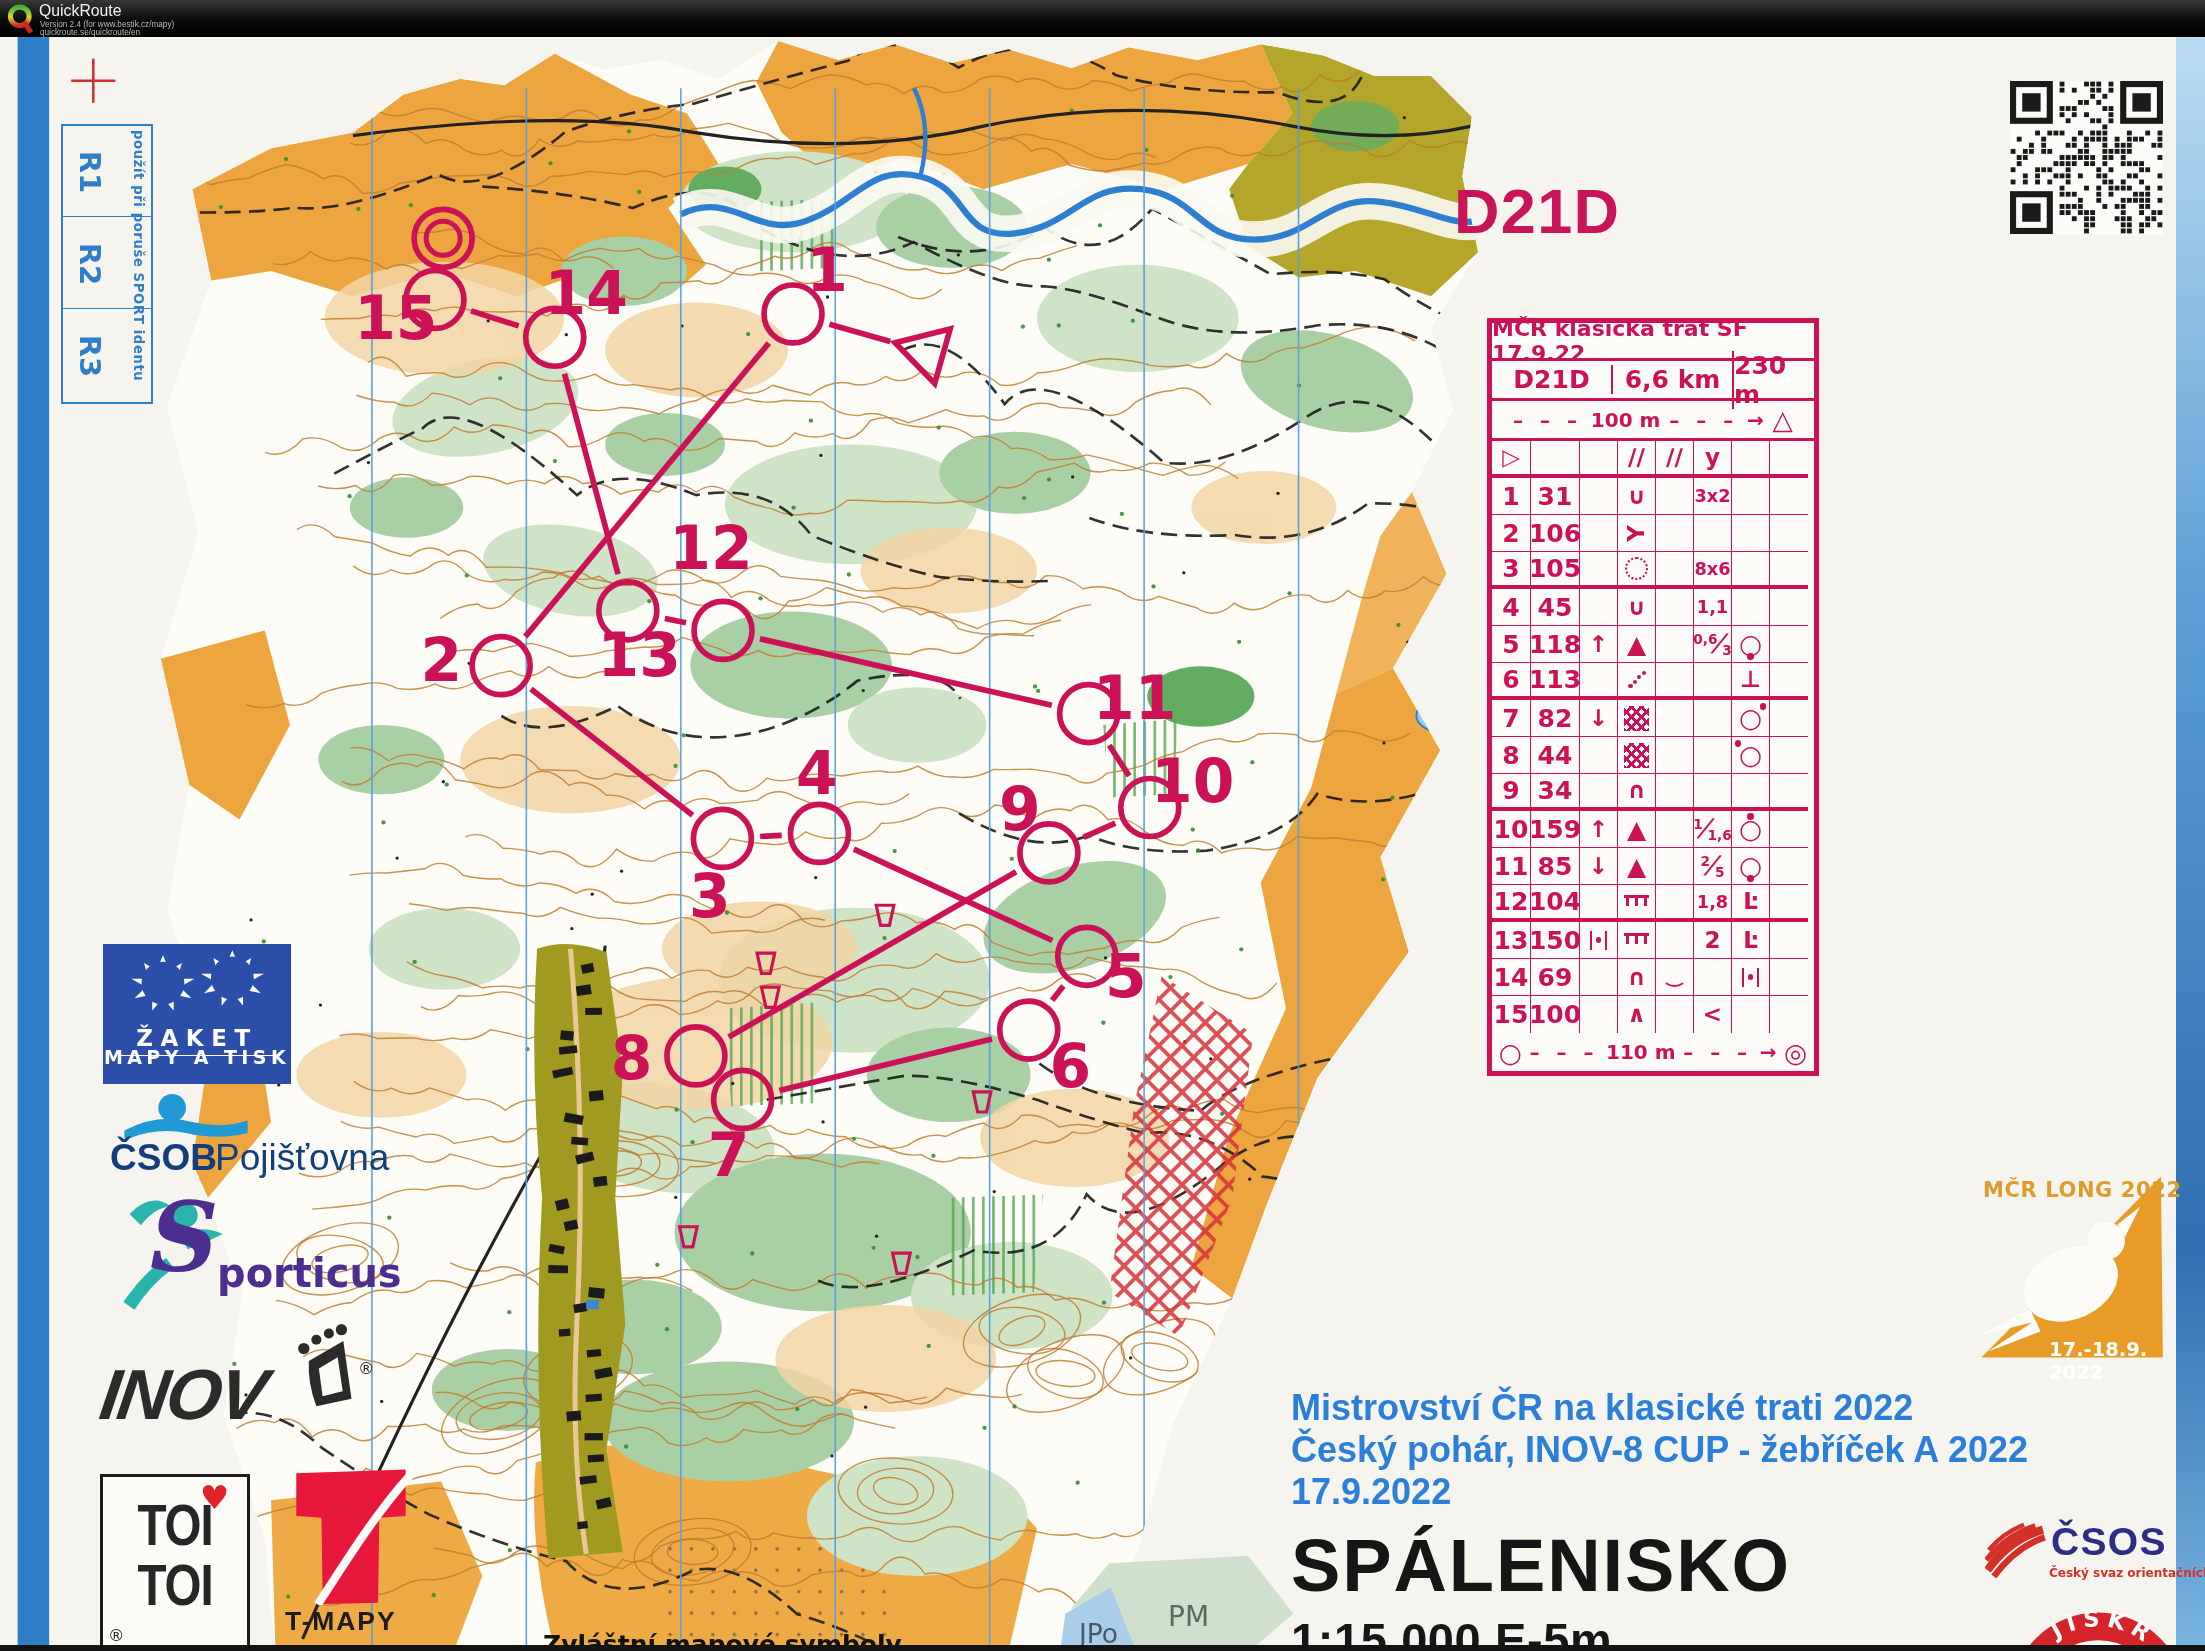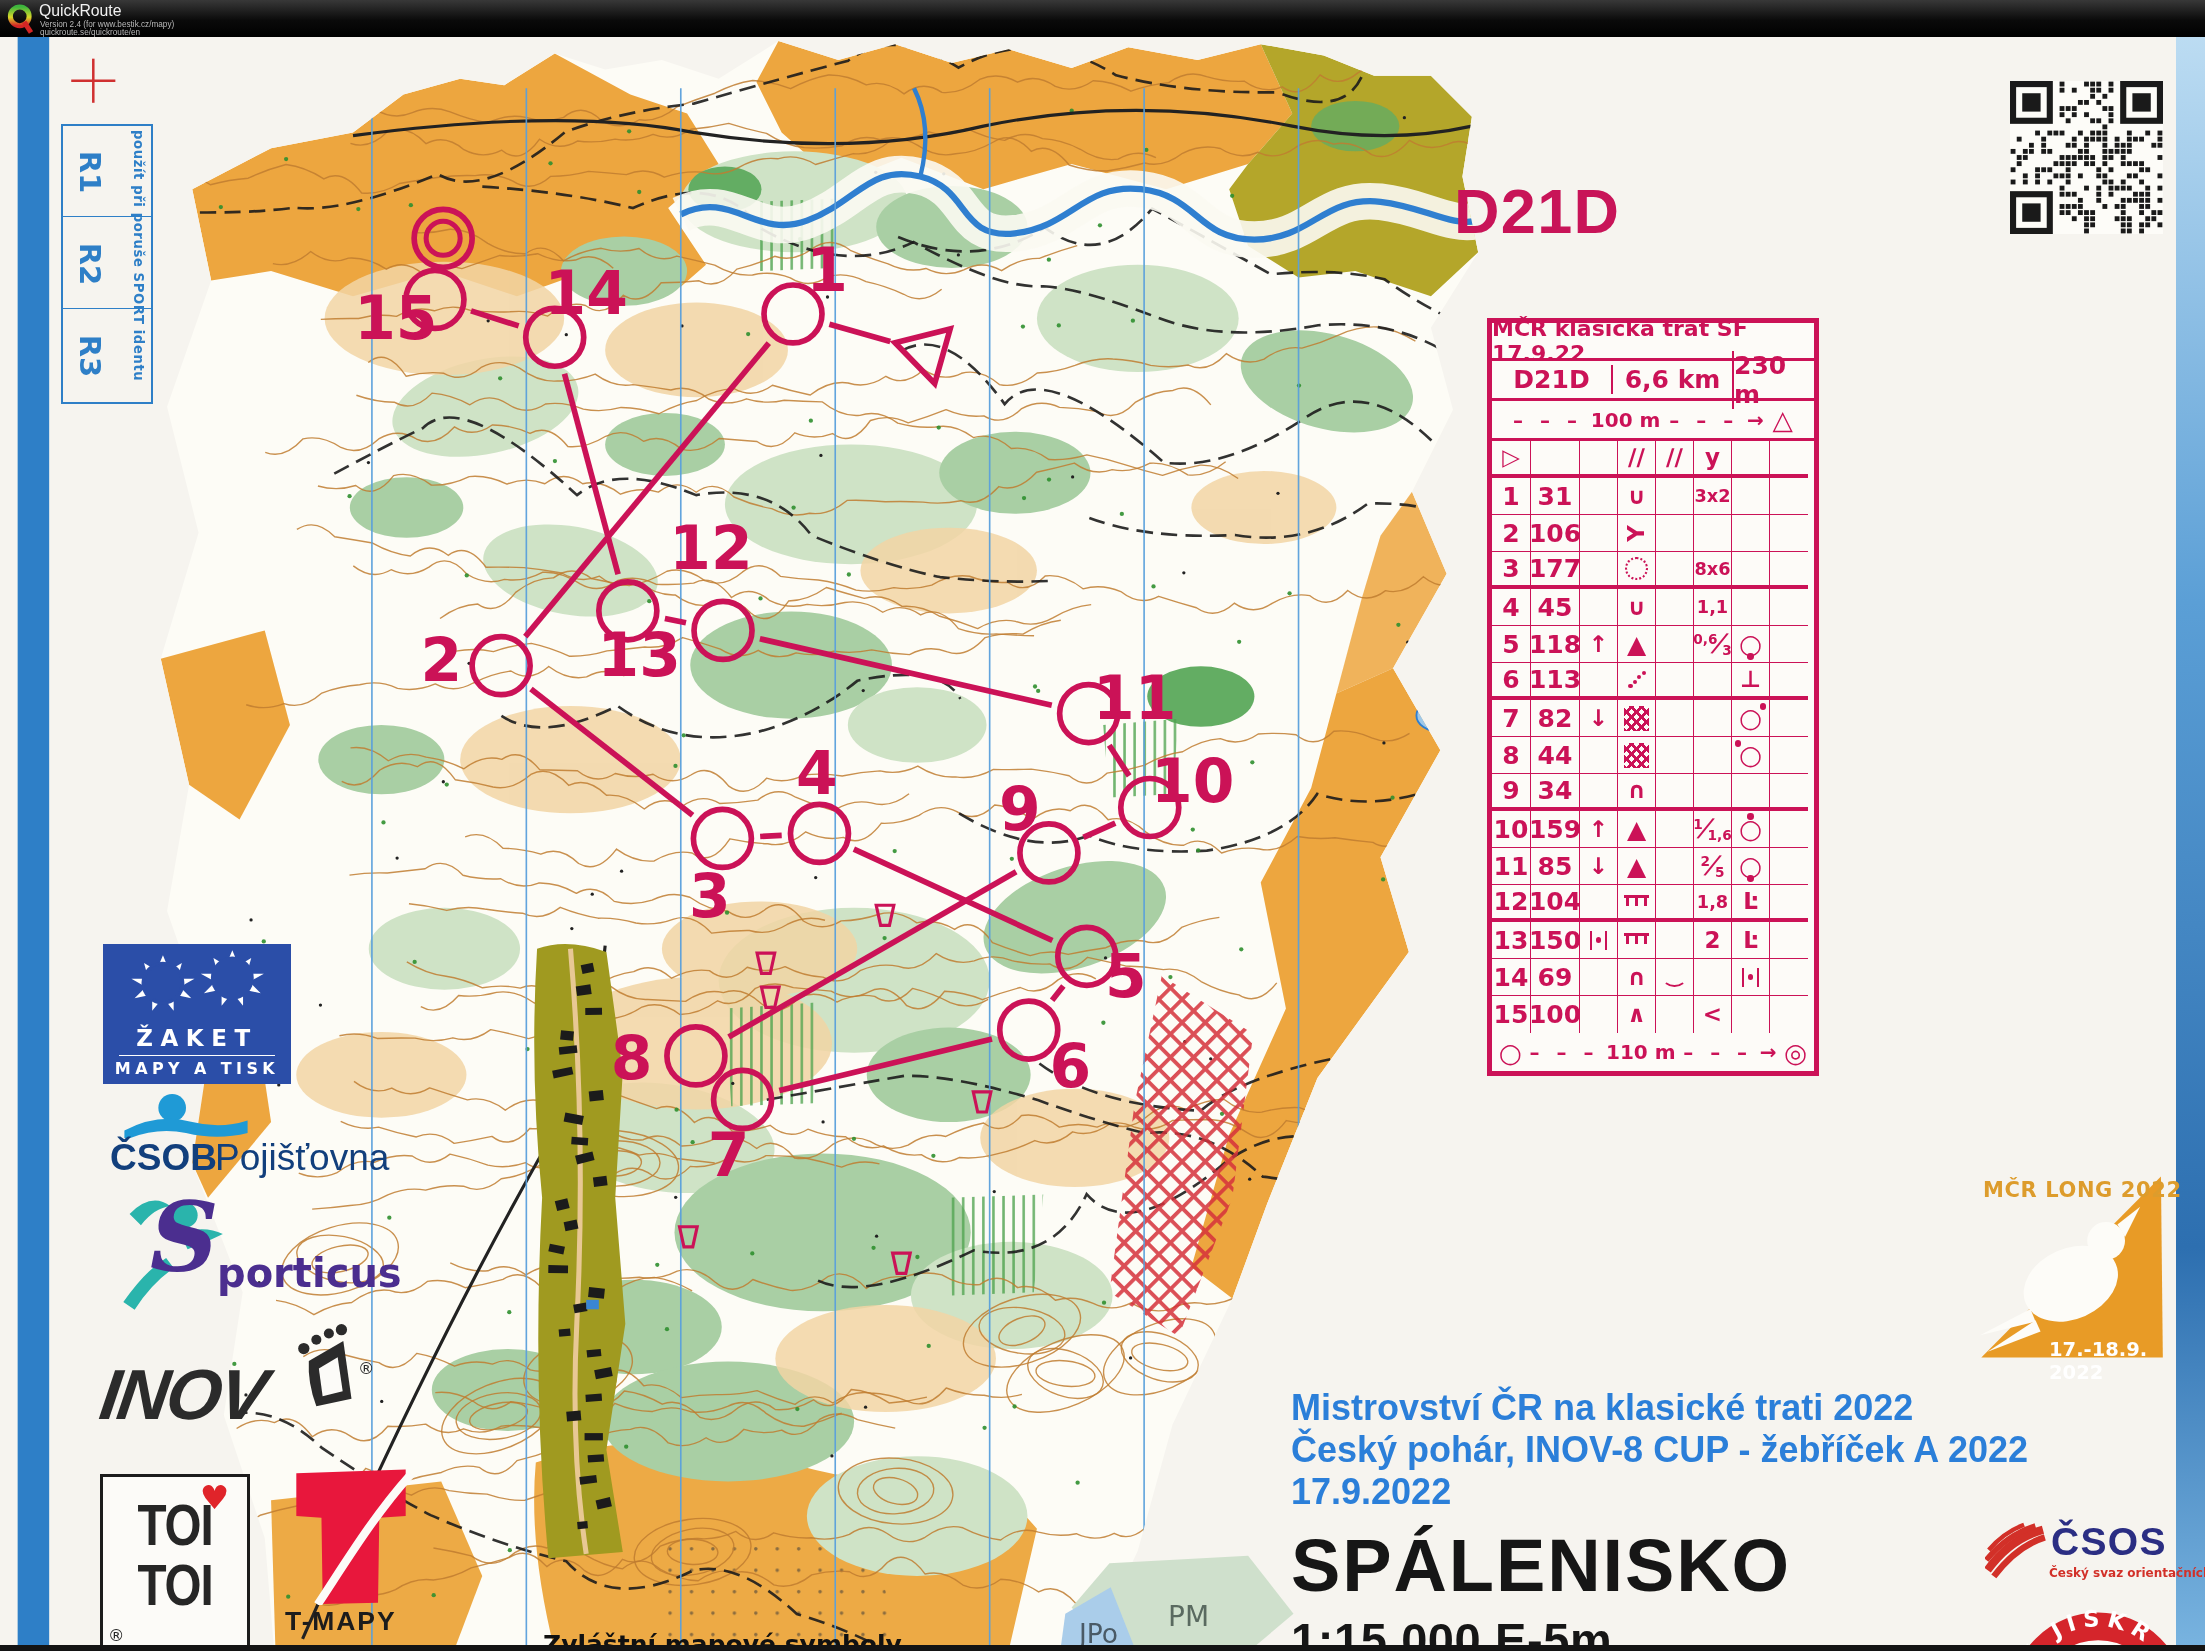--- a/index.html
+++ b/index.html
@@ -72,21 +72,21 @@
   .rcell span{transform:rotate(90deg);font-size:29px;font-weight:bold;color:#2e7fc7;}
   .rline{position:absolute;left:0;width:100%;height:0;border-top:1.9px solid #2e7fc7;}
   .rnote{position:absolute;right:5px;top:3.8px;height:267px;width:19px;
     writing-mode:vertical-rl;font-size:13.2px;font-weight:bold;color:#2e7fc7;letter-spacing:0.6px;}
 
   
   .zaket{left:103px;top:944px;width:188px;height:140px;background:#2b4ea8;z-index:20;}
   .zaket .zt{position:absolute;left:0;width:100%;text-align:center;color:#fff;font-weight:bold;}
   .zaket .l1{top:81px;font-size:23px;letter-spacing:7.6px;}
   .zaket .rule{position:absolute;left:16.4px;right:16.4px;top:111px;border-top:1.9px solid #fff;}
-  .zaket .l2{top:115px;font-size:16px;letter-spacing:4.4px;}
+  .zaket .l2{top:102px;font-size:19px;letter-spacing:4.4px;}
   .csob{left:110px;top:1098px;width:271px;height:88px;z-index:20;}
   .csob-name{position:absolute;left:0px;top:39px;font-size:37px;font-weight:900;color:#123f7c;
      font-family:"Liberation Sans",sans-serif;}
   .csob-sub{position:absolute;left:105px;top:39px;font-size:37px;font-weight:500;color:#123f7c;
      font-family:"Liberation Sans",sans-serif;}
   .sporticus{left:117px;top:1195px;width:277px;height:126px;z-index:20;}
   .sport-text{position:absolute;left:100px;top:55px;font-size:40px;font-weight:bold;color:#4b2e8f;}
   .sport-s{position:absolute;left:33px;top:-12.6px;font-size:95px;font-weight:bold;font-style:italic;
      color:#4b2e8f;font-family:"DejaVu Serif",serif;}
   .inov{left:101px;top:1329px;width:277px;height:126px;z-index:20;}
@@ -876,21 +876,21 @@
           <div>
             <span class="rel csym"><span style="display: inline-block; transform: rotate(-90deg);">Y</span></span>
           </div>
           <div></div>
           <div></div>
           <div></div>
           <div></div>
         </div>
         <div class="card-grid-row thick">
           <div class="cnum">3</div>
-          <div class="ccode">177</div>
+          <div class="ccode">105</div>
           <div></div>
           <div>
             <span class="dotcirc"></span>
           </div>
           <div></div>
           <div>
             <span class="csym" style="font-size: 17.7px;">8x6</span>
           </div>
           <div></div>
           <div></div>

